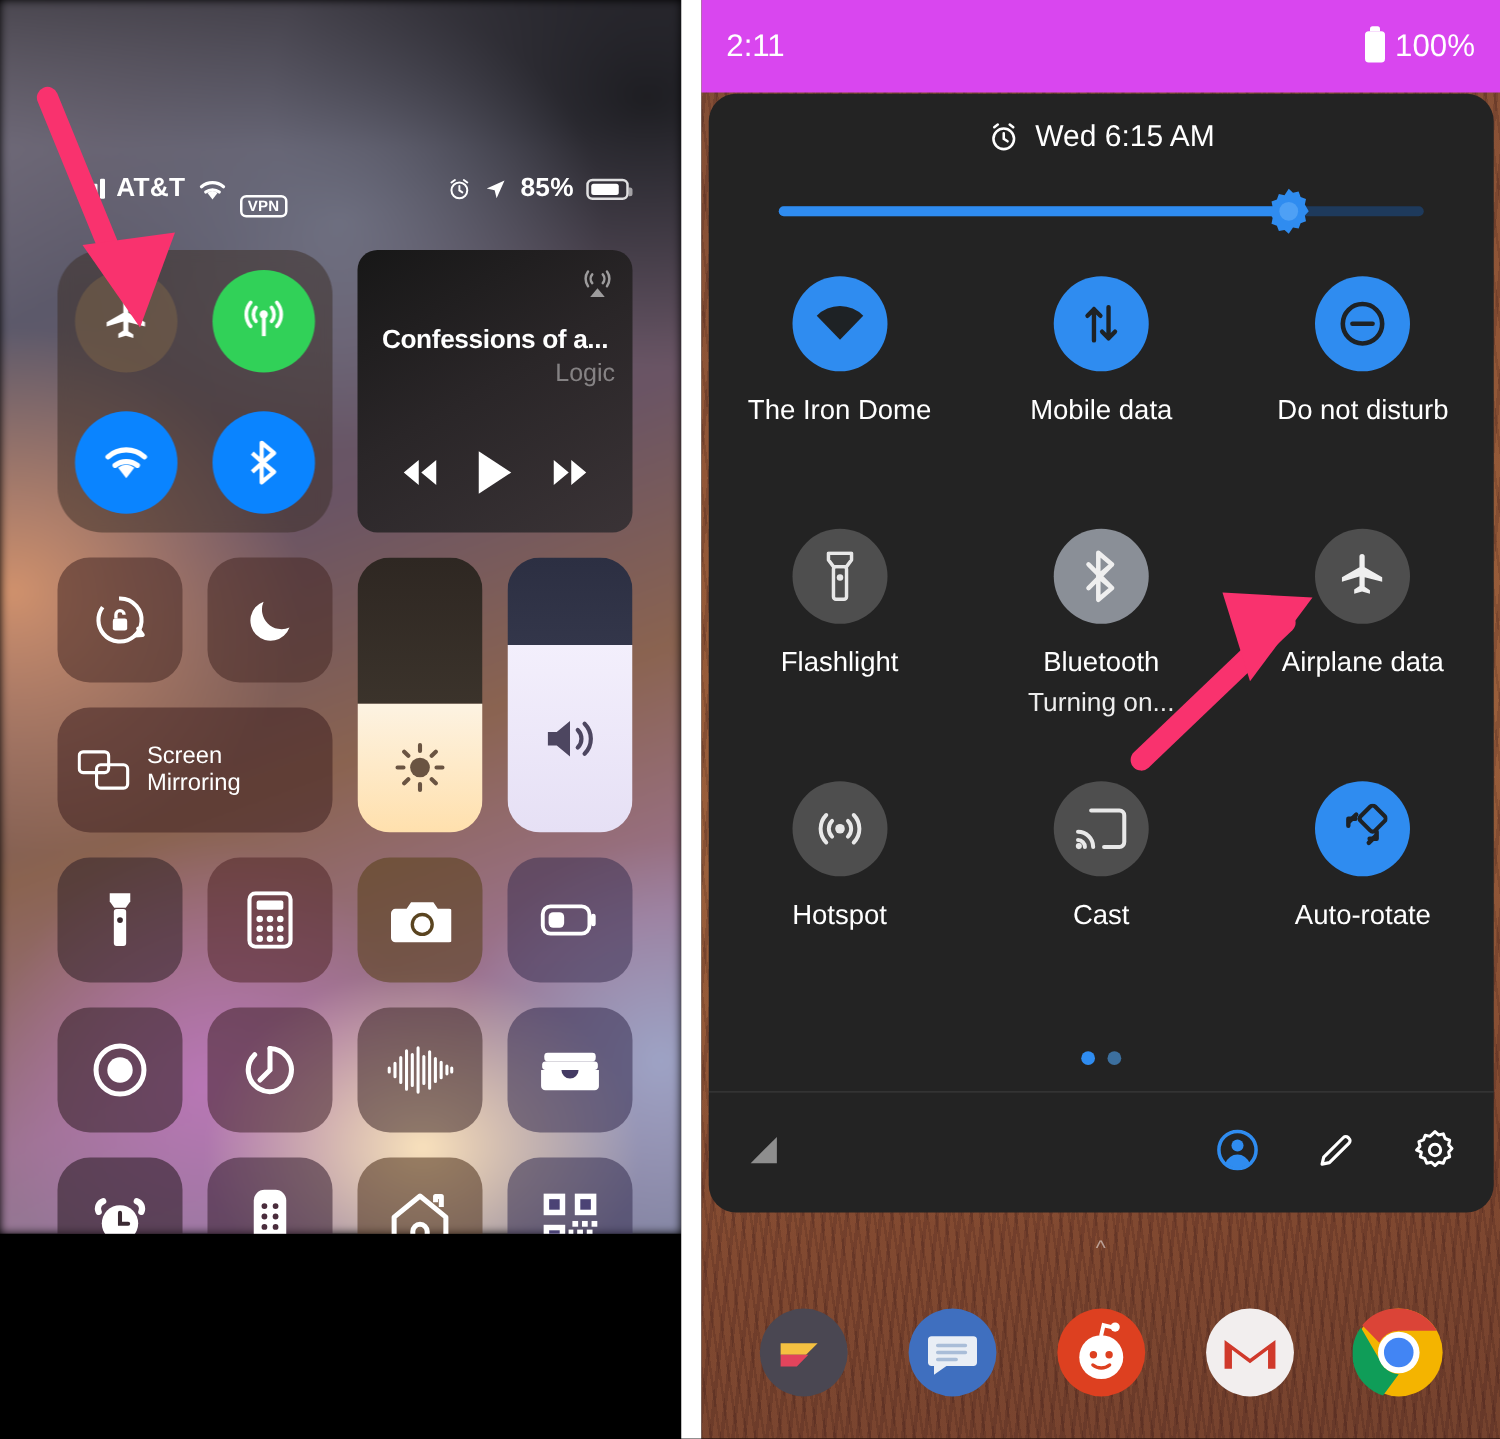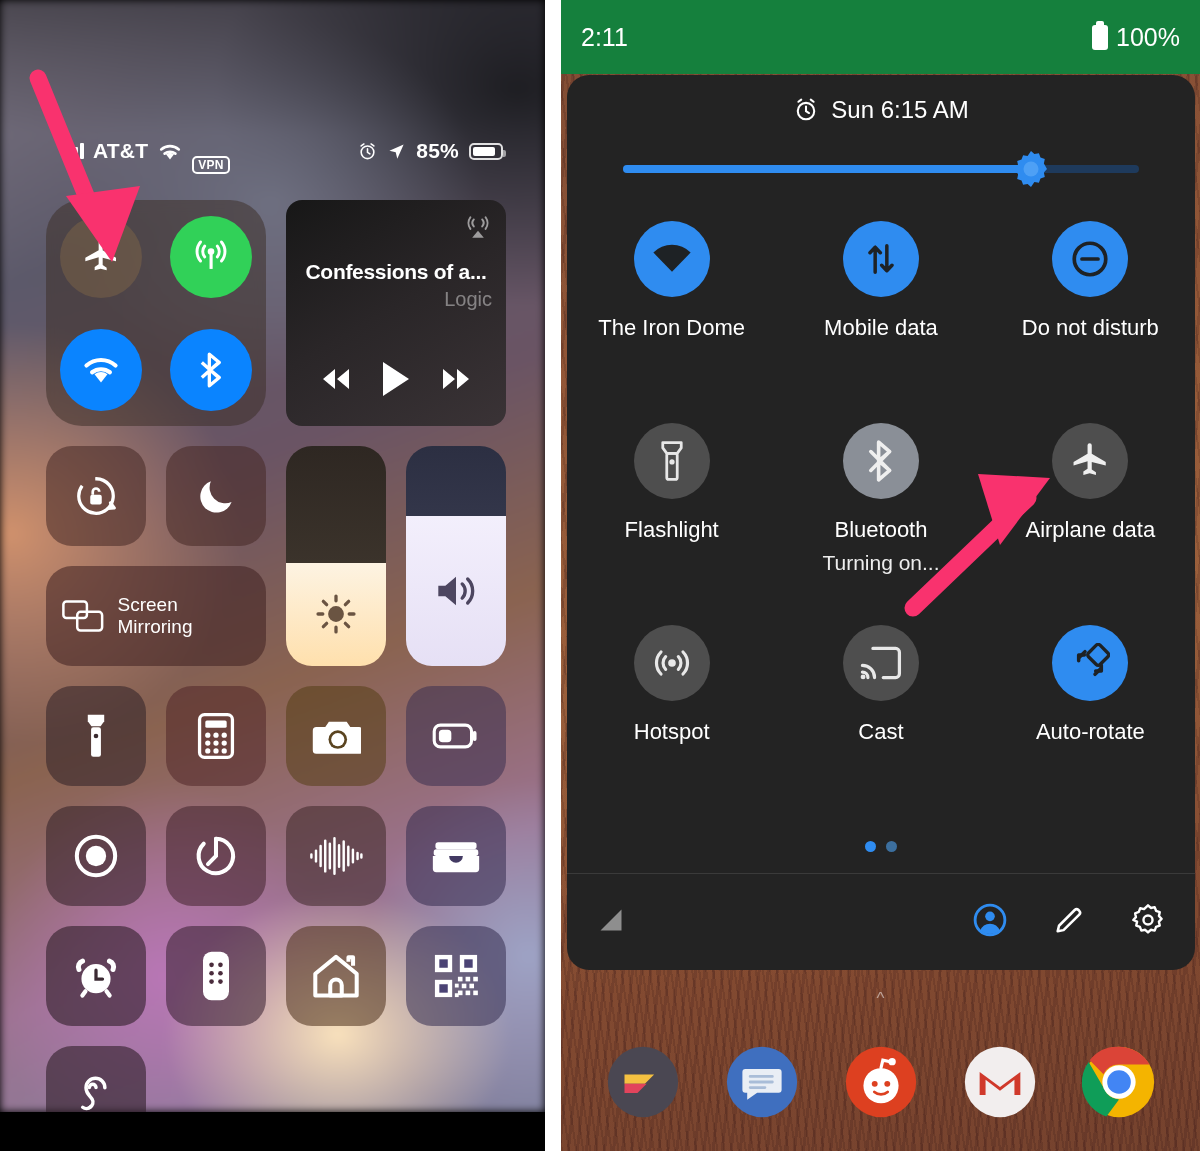--- a/index.html
+++ b/index.html
@@ -1,21 +1,21 @@
 <!DOCTYPE html>
 <html><head>
 <meta charset="utf-8">
 <style>
   * { margin:0; padding:0; box-sizing:border-box; }
   html,body{ width:1200px; height:1151px; overflow:hidden; background:#000;
     font-family:"Liberation Sans", sans-serif; }
   .stage{ position:relative; width:1200px; height:1151px; display:flex; }
 
   
-  .ios{ position:relative; width:545px; height:1112px; overflow:hidden; }
+  .ios{ position:relative; width:545px; height:987px; overflow:hidden; }
   .ios-wall{ position:absolute; inset:0;
     background:
       radial-gradient(ellipse 280px 230px at 62% 93%, rgba(255,231,190,.95) 0%, rgba(255,210,150,0) 62%),
       radial-gradient(ellipse 260px 300px at 30% 88%, rgba(196,120,196,.70) 0%, rgba(196,120,196,0) 66%),
       radial-gradient(ellipse 240px 260px at 97% 86%, rgba(160,170,205,.85) 0%, rgba(160,170,205,0) 68%),
       radial-gradient(ellipse 330px 300px at 2% 48%, rgba(233,160,110,.80) 0%, rgba(233,160,110,0) 70%),
       radial-gradient(ellipse 300px 260px at 50% 18%, rgba(120,122,140,.85) 0%, rgba(120,122,140,0) 70%),
       radial-gradient(ellipse 420px 300px at 95% 8%, rgba(30,30,34,.95) 0%, rgba(30,30,34,0) 72%),
       linear-gradient(160deg,#8d8594 0%,#5d5a6b 22%,#6a5464 42%,#8a6350 60%,#9c7391 78%,#7f7f9c 100%);
     filter:blur(4px);
@@ -101,21 +101,21 @@
     background:
       repeating-linear-gradient(96deg, rgba(90,45,40,.22) 0px, rgba(90,45,40,.22) 3px,
         rgba(196,120,80,.10) 3px, rgba(196,120,80,.10) 9px),
       repeating-linear-gradient(82deg, rgba(60,28,26,.16) 0px, rgba(60,28,26,.16) 2px,
         rgba(210,140,95,.07) 2px, rgba(210,140,95,.07) 7px),
       radial-gradient(ellipse 420px 220px at 40% 72%, rgba(214,132,72,.55), rgba(214,132,72,0) 70%),
       linear-gradient(170deg,#8a5038 0%,#a4603c 30%,#b06c42 55%,#8e4e34 80%,#7b432f 100%);
   }
   .droid-status{ position:absolute; left:0; top:0; width:639px; height:74px;
     display:flex; align-items:center; justify-content:space-between; padding:0 20px;
-    color:#fff; font-size:25px; font-weight:500; background:#15803d;gap:20px; }
+    color:#fff; font-size:25px; font-weight:500; background:#d946ef;gap:20px; }
   .droid-status .right{ display:flex; align-items:center; gap:8px; }
   .dbatt{ width:16px; height:25px; border-radius:3px; background:#fff; position:relative; }
   .dbatt::before{ content:""; position:absolute; left:4px; top:-4px; width:8px; height:4px;
     background:#fff; border-radius:2px 2px 0 0; }
 
   .qs{ position:absolute; left:6px; top:75px; width:628px; height:895px;
     background:#232323; border-radius:22px; }
   .qs-clock{ display:flex; align-items:center; justify-content:center; gap:12px;
     height:70px; color:#fff; font-size:24px; font-weight:400; }
   .bright-slider{ margin:4px 56px 0; height:40px; position:relative; display:flex;
@@ -456,21 +456,21 @@
       </span>
     </div>
 
     <div class="qs">
       <div class="qs-clock">
         <svg width="26" height="26" viewBox="0 0 24 24">
           <circle cx="12" cy="13" r="7.6" stroke="#fff" stroke-width="1.9" fill="none"></circle>
           <path d="M12 8.8V13l2.8 1.8" stroke="#fff" stroke-width="1.9" fill="none" stroke-linecap="round"></path>
           <path d="M5 4.4L7.6 2.4M19 4.4L16.4 2.4" stroke="#fff" stroke-width="1.9" stroke-linecap="round"></path>
         </svg>
-        <span>Sun 6:15 AM</span>
+        <span>Wed 6:15 AM</span>
       </div>
 
       <div class="bright-slider">
         <span class="bs-track"></span>
         <span class="bs-fill"></span>
         <span class="bs-knob">
           <svg width="40" height="40" viewBox="0 0 40 40">
             <path d="M20 2l3.4 3.1 4.5-.9 1.6 4.3 4.3 1.6-.9 4.5L36 20l-3.1 3.4.9 4.5-4.3 1.6-1.6 4.3-4.5-.9L20 38l-3.4-3.1-4.5.9-1.6-4.3-4.3-1.6.9-4.5L4 20l3.1-3.4-.9-4.5 4.3-1.6 1.6-4.3 4.5.9z" fill="#2f8cf0"></path>
             <circle cx="20" cy="20" r="7.5" fill="#4ea0f5"></circle>
           </svg>

